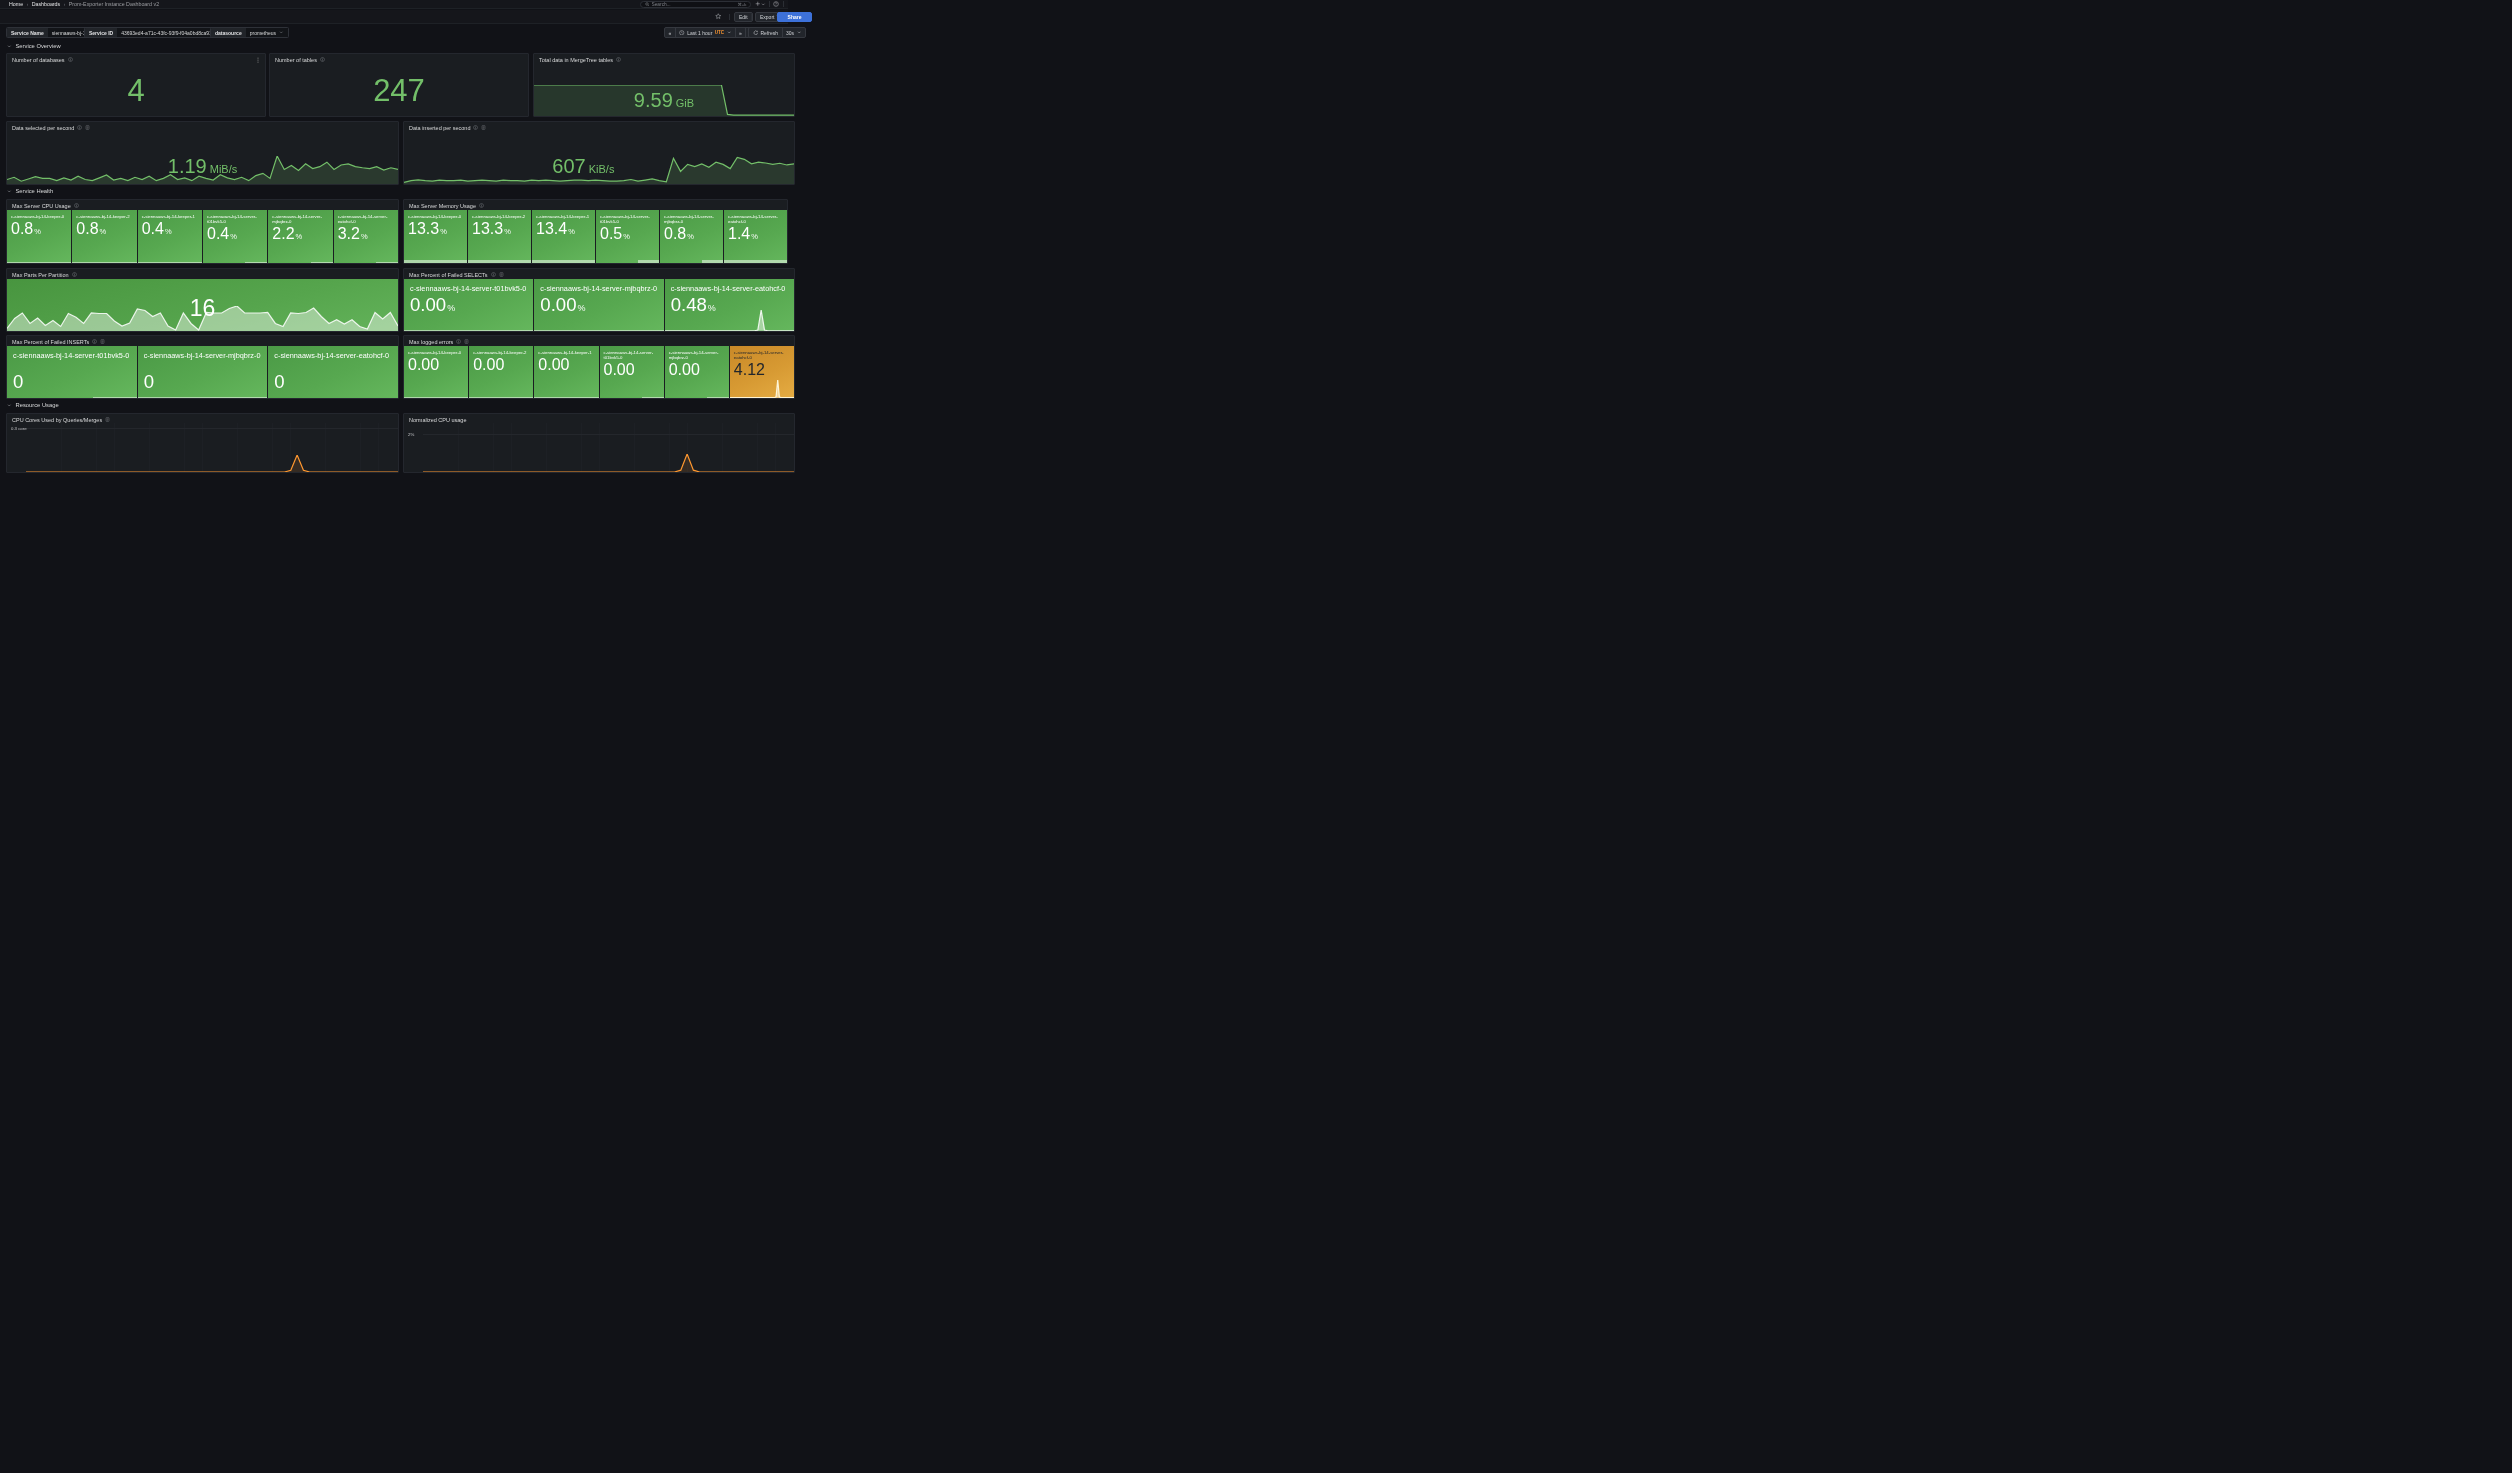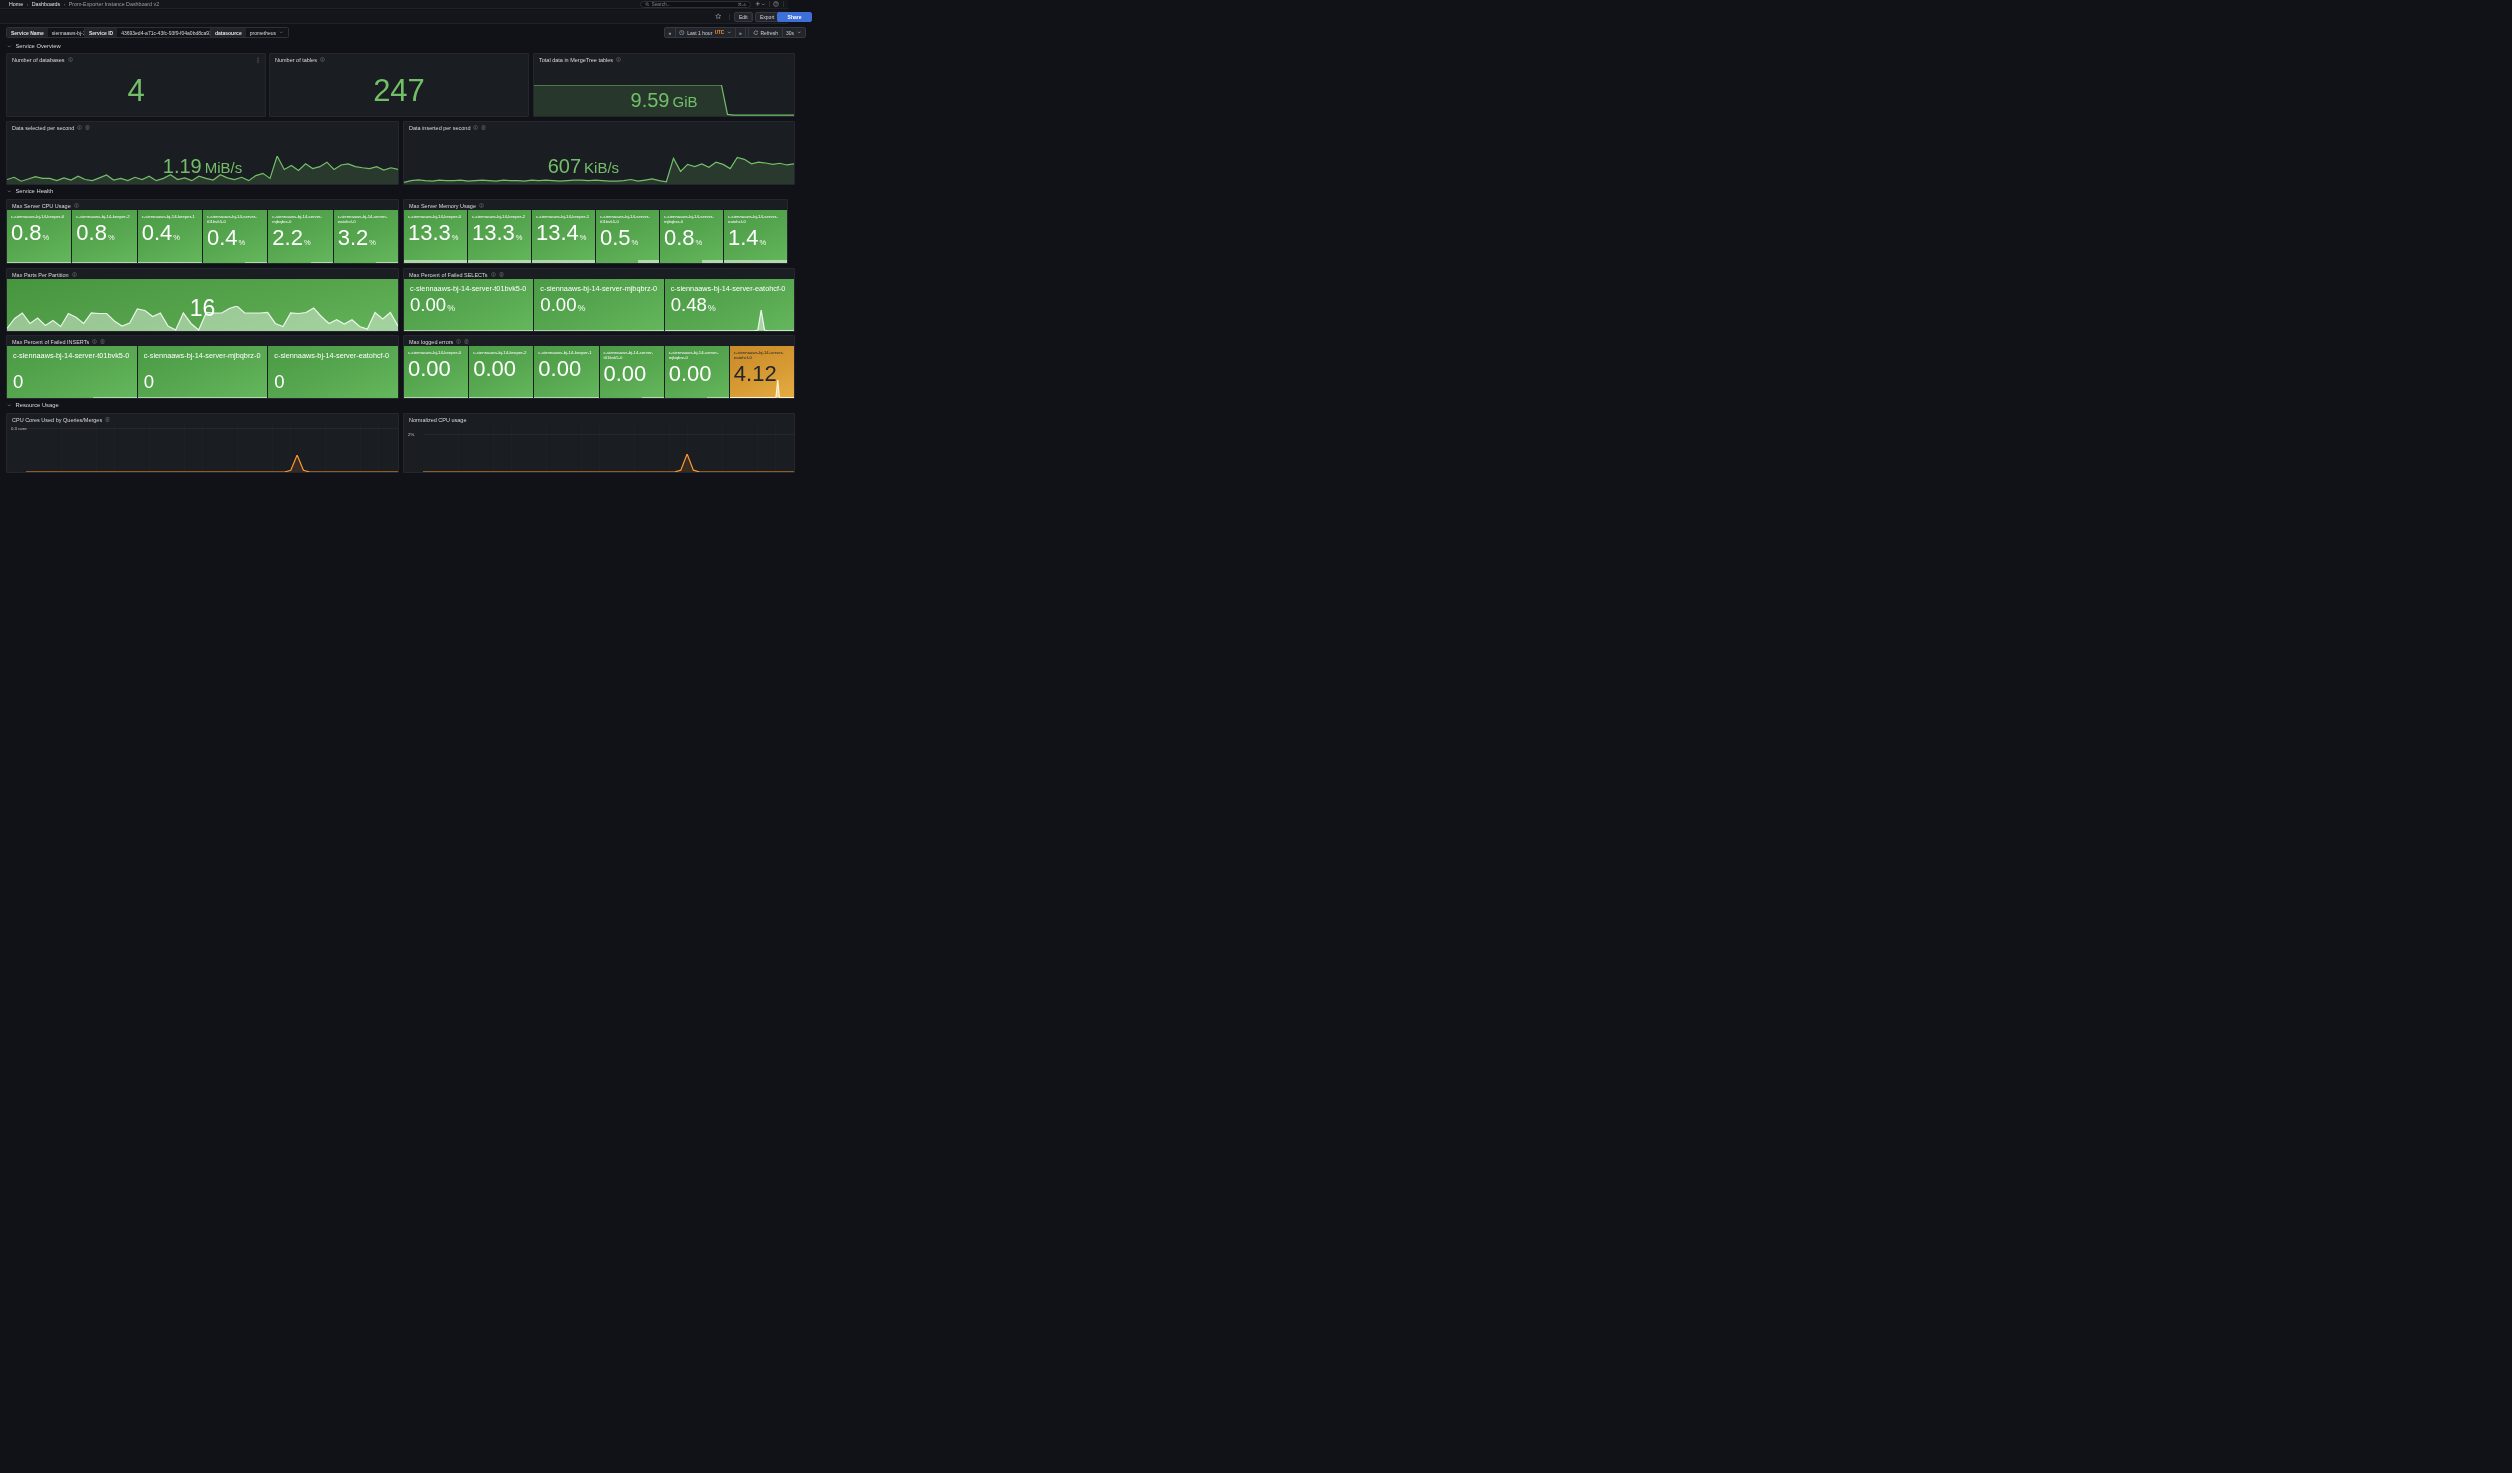--- a/index.html
+++ b/index.html
@@ -59,34 +59,34 @@
   .panel{position:absolute;background:var(--panel);border:0.5px solid var(--border);border-radius:1px;}
   .phead{display:flex;align-items:center;gap:3px;padding:2.5px 5px;position:relative;z-index:3;}
   .ptitle{font-size:5.5px;color:var(--text);cursor:pointer;white-space:nowrap;}
   .phead .ic{color:#8e9097;cursor:pointer;}
   .kebab{position:absolute;top:2px;right:4px;color:#c7c8ca;font-size:6px;cursor:pointer;z-index:4;}
   .pbody{position:absolute;left:0;right:0;top:10px;bottom:0;display:flex;align-items:center;justify-content:center;}
   .bignum{font-size:31px;font-weight:500;color:var(--green);line-height:1;}
   .pv{position:absolute;display:flex;align-items:baseline;gap:3px;color:var(--green);z-index:2;
     left:50%;transform:translateX(-50%);margin-top:15px;}
   .pv-num{font-size:20px;font-weight:500;line-height:1;}
-  .pv-unit{font-size:15px;font-weight:500;}
+  .pv-unit{font-size:11px;font-weight:500;}
   .spark{position:absolute;left:0;right:0;bottom:0;z-index:1;}
   
   .tiles{position:absolute;left:0;right:0;top:10px;bottom:0;display:flex;gap:1px;}
   .tile{flex:1 1 0;min-width:0;position:relative;overflow:hidden;color:#fff;
     background:linear-gradient(155deg,#4b9a46 0%,#57a850 55%,#65b75d 100%);}
   .tile-orange{background:linear-gradient(155deg,#c98928 0%,#d79a33 55%,#e5ac43 100%);color:#22262c;}
   .tile-name{padding:3.5px 4px 0 4px;line-height:1.3;}
   .tiles-sm .tile-name{font-size:4.3px;}
   .tiles-lg .tile-name{font-size:7.3px;padding:4.5px 6px 0 6px;white-space:nowrap;}
   .tile-value{display:flex;align-items:baseline;padding-left:4px;margin-top:1.5px;}
   .tiles-lg .tile-value{padding-left:6px;margin-top:2px;}
   .tiles-inserts .tile-value{margin-top:12px;}
-  .tile-num{font-size:22px;font-weight:500;line-height:1.05;}
+  .tile-num{font-size:16px;font-weight:500;line-height:1.05;}
   .tiles-lg .tile-num{font-size:18.6px;}
   .tile-unit{font-size:7.5px;font-weight:500;margin-left:1px;opacity:.95;}
   .tiles-lg .tile-unit{font-size:9px;}
   .tile-band{position:absolute;left:0;right:0;bottom:0;background:rgba(255,255,255,0.5);}
   .band-right{left:auto;width:34%;}
   .tile-spark{position:absolute;left:0;right:0;bottom:0;}
   .bigtile{position:absolute;left:0;right:0;top:10px;bottom:0;overflow:hidden;
     background:linear-gradient(165deg,#48953f 0%,#56a54d 60%,#63b35a 100%);}
   .bigtile-val{position:absolute;left:50%;top:34%;transform:translateX(-50%);color:#fff;
     font-size:23px;font-weight:500;line-height:1;z-index:2;}

